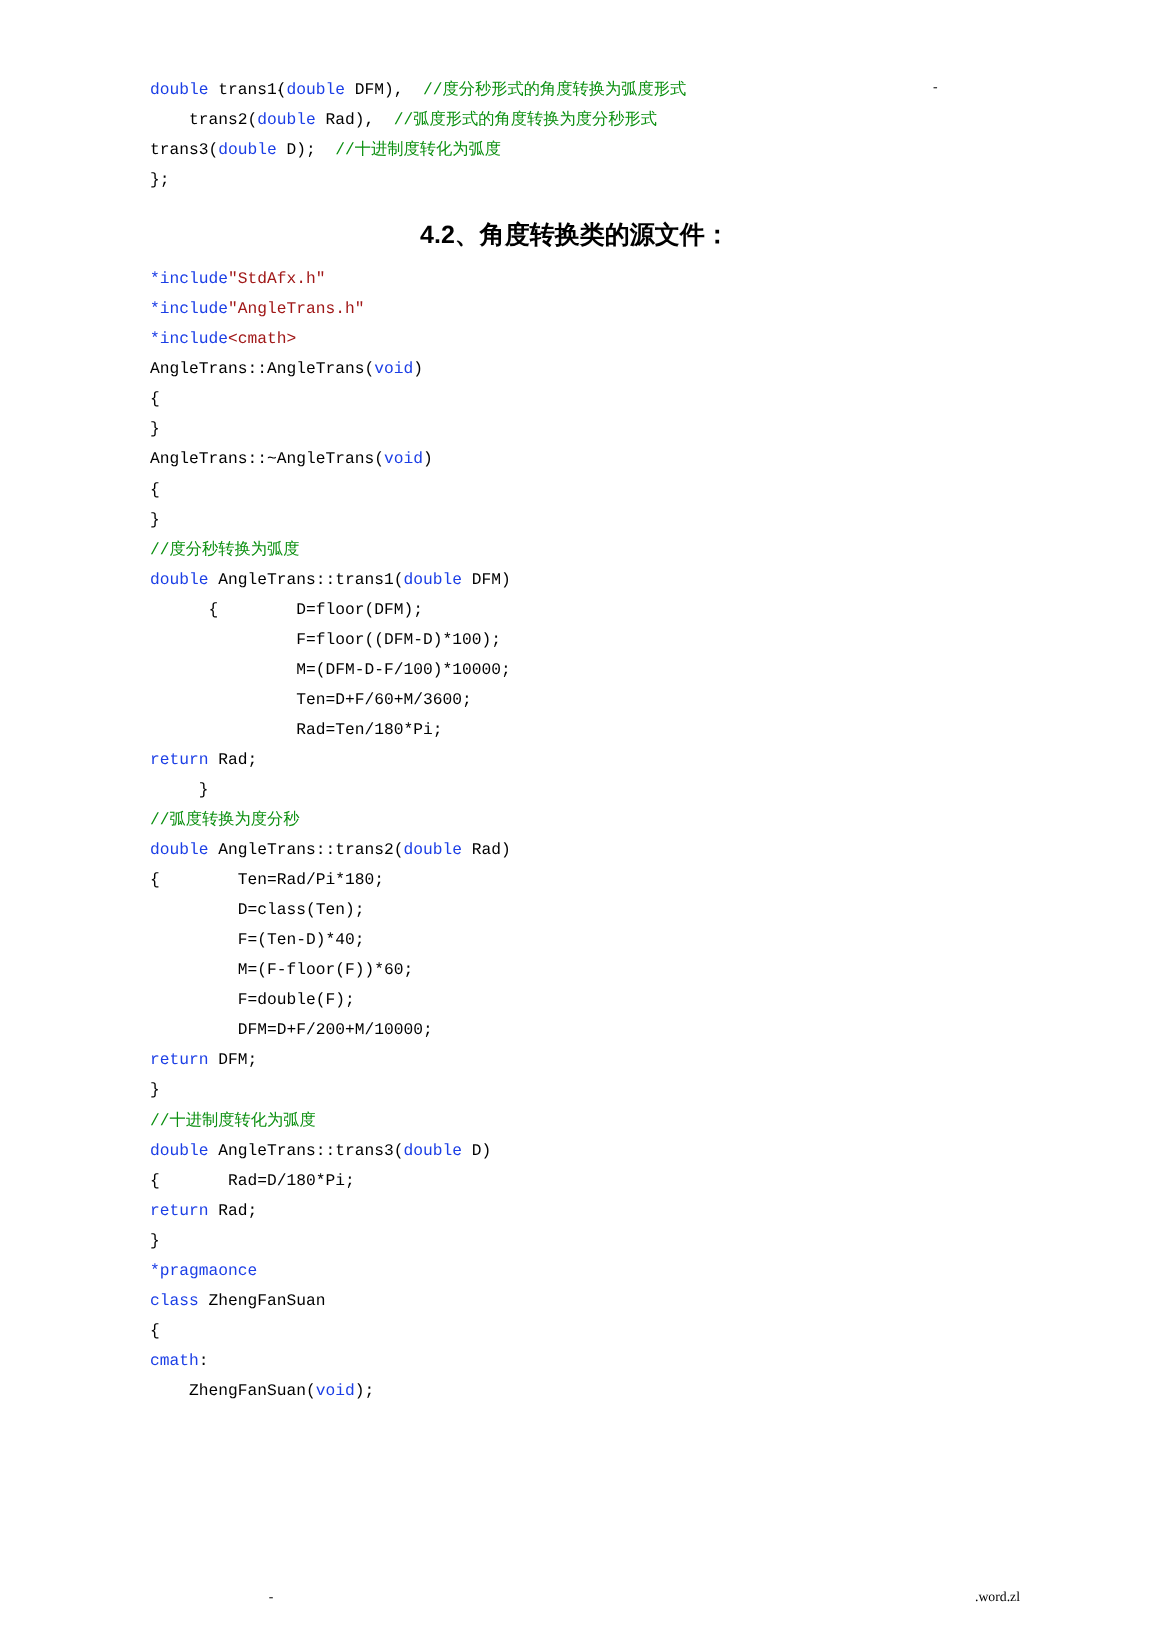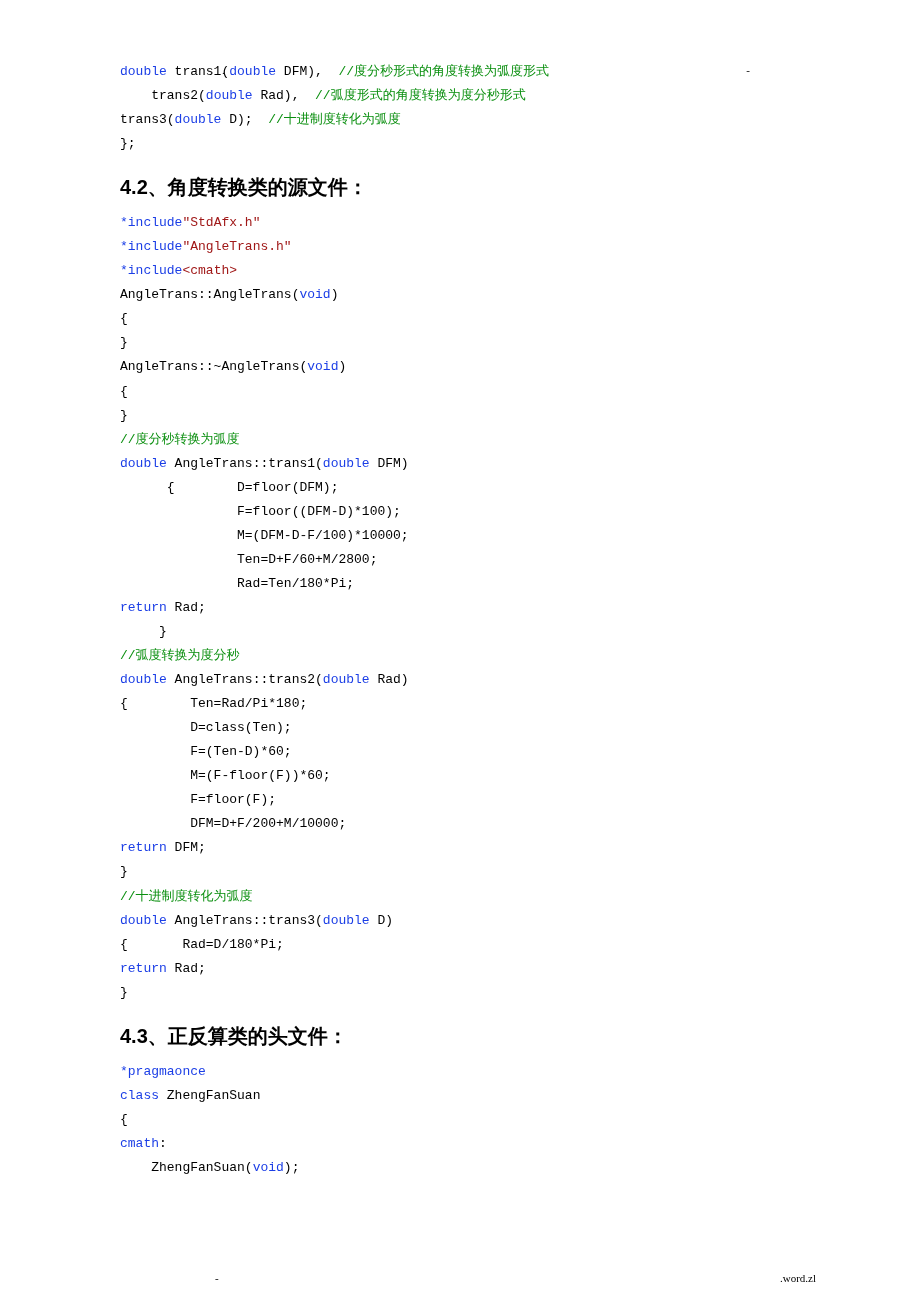--- a/index.html
+++ b/index.html
@@ -35,20 +35,21 @@
   .kw { color: #1b3ee6; }
   .cm { color: #0a8f0f; text-align: right; }
   .str { color: #a01818; }
   .typ { color: #a01818; text-align: right; }
   .heading {
     font-family: "Microsoft YaHei", "SimSun", sans-serif;
     font-size: 20px;
     font-weight: bold;
     color: #000;
     margin: 18px 0 10px 0;
+    text-align: center;
   }
   .footer {
     position: absolute;
     bottom: 30px;
     left: 0;
     right: 0;
     font-size: 11px;
     font-family: "SimSun", serif;
     color: #000;
   }
@@ -79,41 +80,40 @@
 <span>{</span>
 <span>}</span>
 <span>AngleTrans::~AngleTrans(</span><span class="kw">void</span><span>)</span>
 <span>{</span>
 <span>}</span>
 <span class="cm">//度分秒转换为弧度</span>
 <span class="kw">double</span><span> AngleTrans::trans1(</span><span class="kw">double</span><span> DFM)</span>
 <span>      {        D=floor(DFM);</span>
 <span>               F=floor((DFM-D)*100);</span>
 <span>               M=(DFM-D-F/100)*10000;</span>
-<span>               Ten=D+F/60+M/2800;</span>
+<span>               Ten=D+F/60+M/3600;</span>
 <span>               Rad=Ten/180*Pi;</span>
 <span class="kw">return</span><span> Rad;</span>
 <span>     }</span>
 <span class="cm">//弧度转换为度分秒</span>
 <span class="kw">double</span><span> AngleTrans::trans2(</span><span class="kw">double</span><span> Rad)</span>
 <span>{        Ten=Rad/Pi*180;</span>
 <span>         D=class(Ten);</span>
-<span>         F=(Ten-D)*60;</span>
+<span>         F=(Ten-D)*40;</span>
 <span>         M=(F-floor(F))*60;</span>
-<span>         F=floor(F);</span>
+<span>         F=double(F);</span>
 <span>         DFM=D+F/200+M/10000;</span>
 <span class="kw">return</span><span> DFM;</span>
 <span>}</span>
 <span class="cm">//十进制度转化为弧度</span>
 <span class="kw">double</span><span> AngleTrans::trans3(</span><span class="kw">double</span><span> D)</span>
 <span>{       Rad=D/180*Pi;</span>
 <span class="kw">return</span><span> Rad;</span>
 <span>}</span></div>
 
-  <div class="heading">4.3、正反算类的头文件：</div>
 
   <div class="code"><span class="kw">*pragmaonce</span>
 <span class="kw">class</span><span> ZhengFanSuan</span>
 <span>{</span>
 <span class="kw">cmath</span><span>:</span>
 <span>    ZhengFanSuan(</span><span class="kw">void</span><span>);</span></div>
 
   <div class="footer">
     <span class="footer-left">-</span>
     <span class="footer-right">.word.zl</span>

